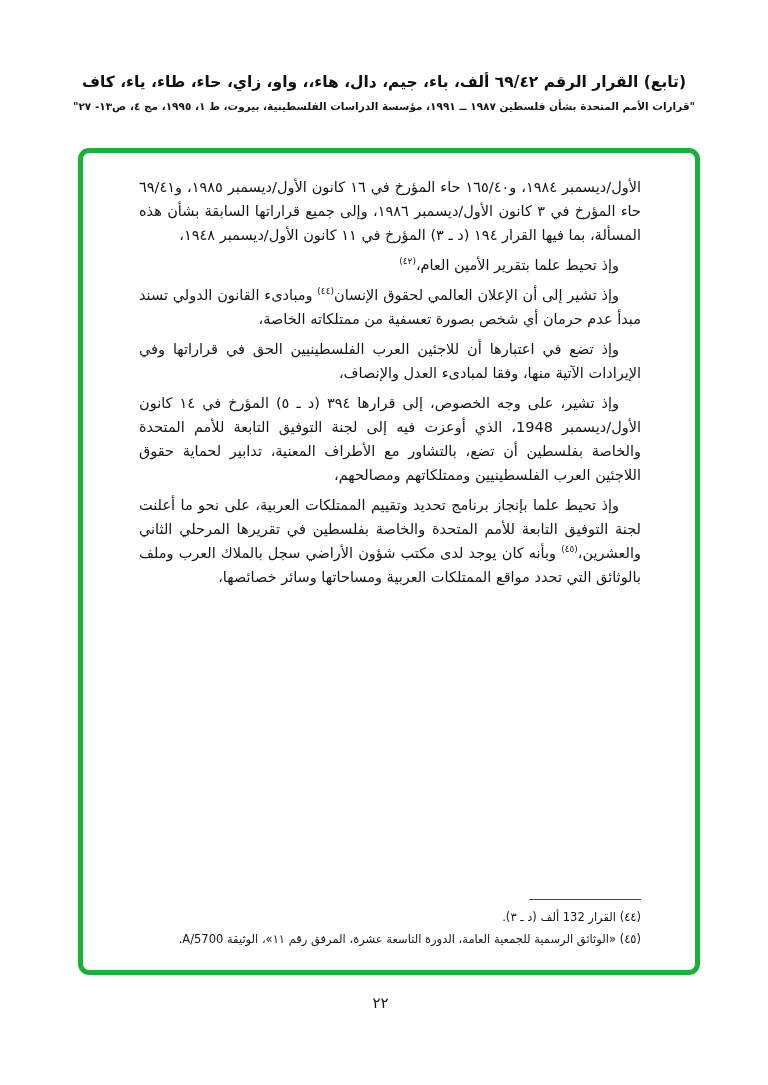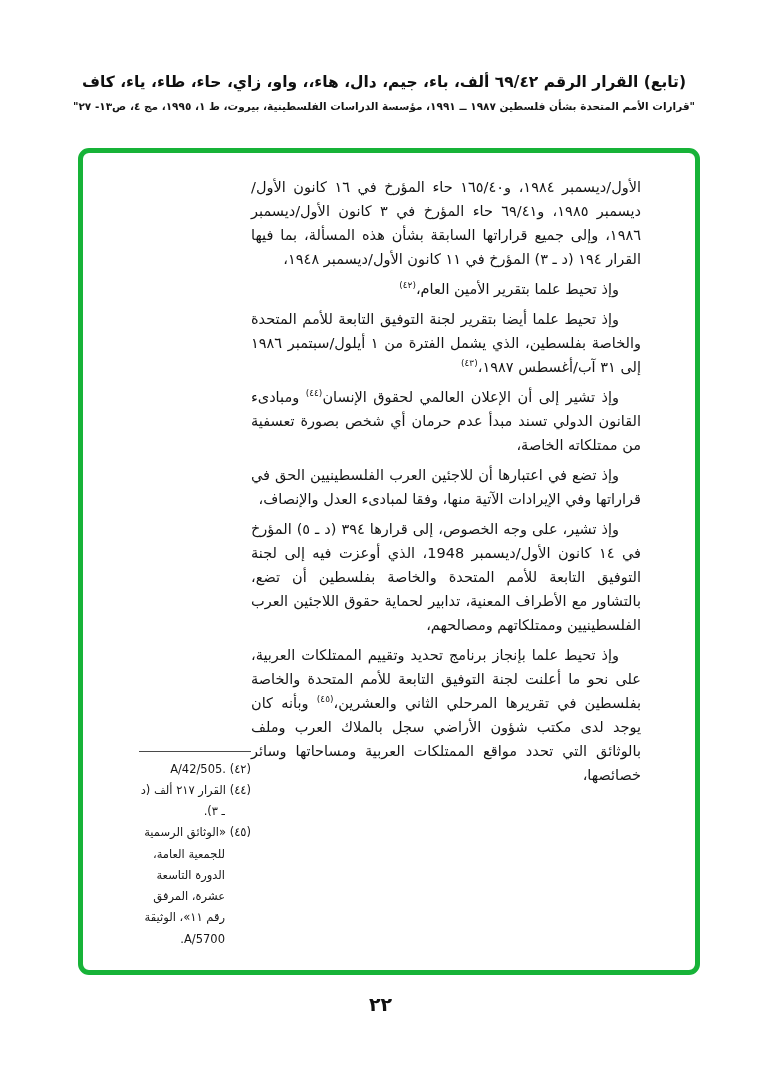--- a/index.html
+++ b/index.html
@@ -14,21 +14,21 @@
   
   .doc-header { position:absolute; top:72px; left:0; right:0; text-align:center; }
   .h1 { font-weight:bold; font-size:15.5px; line-height:1.3; white-space:nowrap; }
   .h2 { font-weight:bold; font-size:10.5px; margin-top:8px; white-space:nowrap; color:#151515; }
 
   
   .green-box {
     position:absolute; left:78px; top:148px; width:622px; height:827px;
     box-sizing:border-box; border:5px solid #17b338; border-radius:11px;
     padding:22px 54px 20px 56px;
-    display:flex; flex-direction:row; overflow:hidden;
+    display:flex; flex-direction:column; overflow:hidden;
     background:#ffffff;
   }
   .body-text {
     font-size:14.5px; line-height:24px; text-align:justify;
     color:#141414;
   }
   .para { margin:0 0 6px 0; text-indent:22px; }
   .para.no-indent { text-indent:0; }
   .para b { font-weight:normal; }
   sup.ref { font-size:9px; line-height:0; vertical-align:6px; letter-spacing:0; }
@@ -36,55 +36,53 @@
   
   .footnotes {
     margin-top:auto;
     font-size:11.5px; line-height:1.85; text-align:right; color:#161616;
   }
   .fn-rule { width:112px; height:1px; background:#4a4a4a; margin-bottom:7px; }
   .fn { padding-right:26px; text-indent:-26px; }
 
   
   .page-footer { position:absolute; top:993px; left:0; right:0; text-align:center; }
-  .page-num { font-weight:bold; font-size:19px; letter-spacing:7px; display:inline-block; margin-left:-7px; }
+  .page-num { font-weight:normal; font-size:15px; letter-spacing:7px; display:inline-block; margin-left:-7px; }
 </style>
 </head>
 <body>
 
 <div class="page">
 
   <header class="doc-header" dir="rtl">
     <div class="h1">(تابع) القرار الرقم ٦٩/٤٢ ألف، باء، جيم، دال، هاء،، واو، زاي، حاء، طاء، ياء، كاف</div>
     <div class="h2">"قرارات الأمم المتحدة بشأن فلسطين ١٩٨٧ ــ ١٩٩١، مؤسسة الدراسات الفلسطينية، بيروت، ط ١، ١٩٩٥، مج ٤، ص١٣- ٢٧"</div>
   </header>
 
   <section class="green-box" dir="rtl">
     <div class="body-text">
 
       <p class="para no-indent"><span>الأول/ديسمبر ١٩٨٤، و١٦٥/٤٠ حاء المؤرخ في ١٦ كانون الأول/ديسمبر ١٩٨٥، و٦٩/٤١ حاء المؤرخ في ٣ كانون الأول/ديسمبر ١٩٨٦، وإلى جميع قراراتها السابقة بشأن هذه المسألة، بما فيها القرار ١٩٤ (د ـ ٣) المؤرخ في ١١ كانون الأول/ديسمبر ١٩٤٨،</span></p>
 
       <p class="para"><b>وإذ تحيط علما</b><span> بتقرير الأمين العام،</span><sup class="ref">(٤٢)</sup></p>
 
-      <p class="para"><b>وإذ تحيط علما أيضا</b><span> بتقرير لجنة التوفيق التابعة للأمم المتحدة والخاصة بفلسطين، الذي يشمل الفترة من ١ أيلول/سبتمبر ١٩٨٦ إلى ٣١ آب/أغسطس ١٩٨٧،</span><sup class="ref">(٤٣)</sup></p>
 
       <p class="para"><b>وإذ تشير</b><span> إلى أن الإعلان العالمي لحقوق الإنسان</span><sup class="ref">(٤٤)</sup><span> ومبادىء القانون الدولي تسند مبدأ عدم حرمان أي شخص بصورة تعسفية من ممتلكاته الخاصة،</span></p>
 
       <p class="para"><b>وإذ تضع في اعتبارها</b><span> أن للاجئين العرب الفلسطينيين الحق في قراراتها وفي الإيرادات الآتية منها، وفقا لمبادىء العدل والإنصاف،</span></p>
 
       <p class="para"><b>وإذ تشير،</b><span> على وجه الخصوص، إلى قرارها ٣٩٤ (د ـ ٥) المؤرخ في ١٤ كانون الأول/ديسمبر 1948، الذي أوعزت فيه إلى لجنة التوفيق التابعة للأمم المتحدة والخاصة بفلسطين أن تضع، بالتشاور مع الأطراف المعنية، تدابير لحماية حقوق اللاجئين العرب الفلسطينيين وممتلكاتهم ومصالحهم،</span></p>
 
       <p class="para"><b>وإذ تحيط علما</b><span> بإنجاز برنامج تحديد وتقييم الممتلكات العربية، على نحو ما أعلنت لجنة التوفيق التابعة للأمم المتحدة والخاصة بفلسطين في تقريرها المرحلي الثاني والعشرين،</span><sup class="ref">(٤٥)</sup><span> وبأنه كان يوجد لدى مكتب شؤون الأراضي سجل بالملاك العرب وملف بالوثائق التي تحدد مواقع الممتلكات العربية ومساحاتها وسائر خصائصها،</span></p>
 
     </div>
 
     <div class="footnotes">
       <div class="fn-rule"></div>
-      <div class="fn">(٤٢) A/42/505.‎</div>
-      <div class="fn">(٤٤) القرار ٢١٧ ألف (د ـ ٣).</div>
+      <div class="fn">(٤٤) القرار 132 ألف (د ـ ٣).</div>
       <div class="fn">(٤٥) «الوثائق الرسمية للجمعية العامة، الدورة التاسعة عشرة، المرفق رقم ١١»، الوثيقة A/5700.</div>
     </div>
   </section>
 
   <footer class="page-footer">
     <span class="page-num">٢٢</span>
   </footer>
 
 </div>
 

